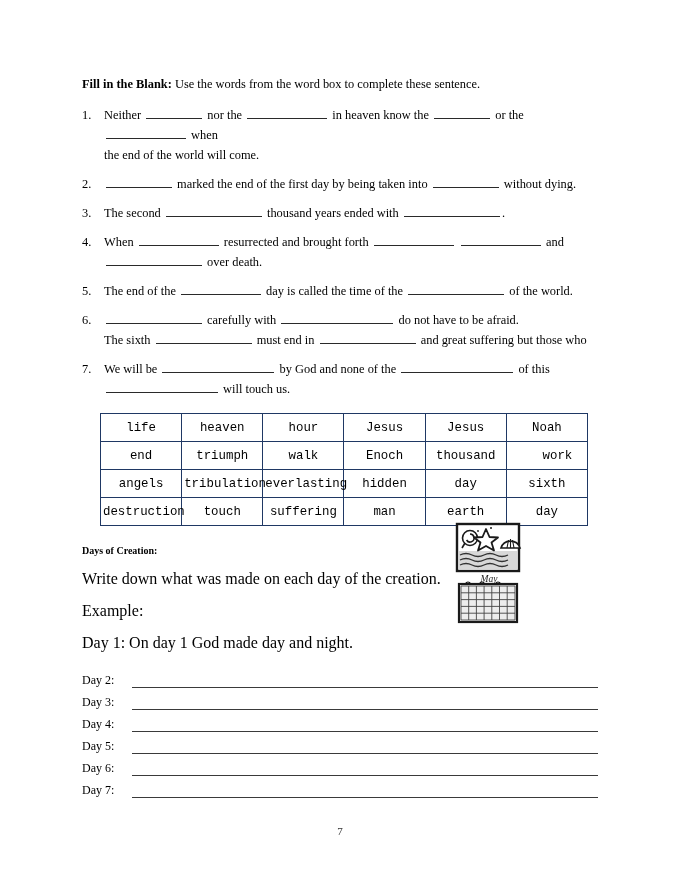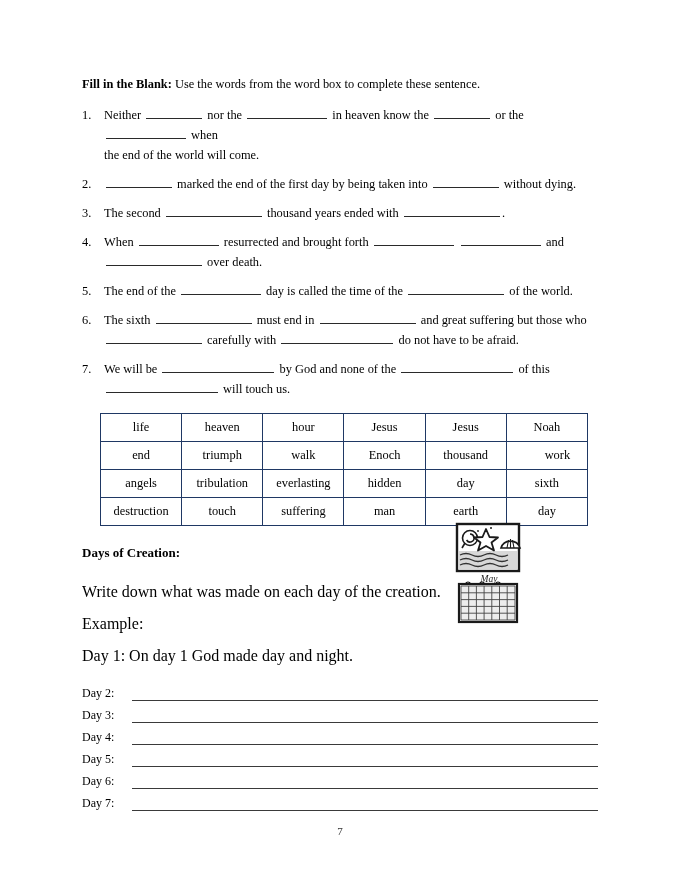--- a/index.html
+++ b/index.html
@@ -82,27 +82,28 @@
     width: 488px;
     table-layout: fixed;
   }
   table.wordbox td {
     border: 1.4px solid #1F3864;
     height: 27px;
     text-align: center;
     vertical-align: middle;
     font-size: 12.4px;
     padding: 0 2px;
+    font-family: Liberation Mono, monospace;
   }
 
   
   .section-title {
-    font-size: 13px;
+    font-size: 10px;
     font-weight: bold;
-    margin: 19px 0 22px 0;
+    margin: 19px 0 14px 0;
   }
   .para {
     font-size: 16px;
     margin: 0 0 14px 0;
   }
 
   .daylist { margin-top: 16px; }
   .dayrow {
     display: flex;
     align-items: flex-end;
@@ -171,22 +172,22 @@
           <span class="num">4.</span>
           <span class="qline"><span>When </span><span class="blank b-lg"></span><span> resurrected and brought forth </span><span class="blank b-lg"></span><span>  </span><span class="blank b-lg"></span><span> and</span></span>
           <span class="qline"><span class="blank b-xl"></span><span> over death.</span></span>
         </li>
         <li>
           <span class="num">5.</span>
           <span class="qline"><span>The end of the </span><span class="blank b-lg"></span><span> day is called the time of the </span><span class="blank b-xl"></span><span> of the world.</span></span>
         </li>
         <li>
           <span class="num">6.</span>
+          <span class="qline"><span class="blank b-xl"></span><span> carefully with </span><span class="blank b-xxl"></span><span> do not have to be afraid.</span></span>
           <span class="qline"><span>The sixth </span><span class="blank b-xl"></span><span> must end in </span><span class="blank b-xl"></span><span> and great suffering but those who</span></span>
-          <span class="qline"><span class="blank b-xl"></span><span> carefully with </span><span class="blank b-xxl"></span><span> do not have to be afraid.</span></span>
         </li>
         <li>
           <span class="num">7.</span>
           <span class="qline"><span>We will be </span><span class="blank b-xxl"></span><span> by God and none of the </span><span class="blank b-xxl"></span><span> of this</span></span>
           <span class="qline"><span class="blank b-xxl"></span><span> will touch us.</span></span>
         </li>
       </ol>
 
     <div class="wordbox-wrap">
       <table class="wordbox" id="wordbox-table">

